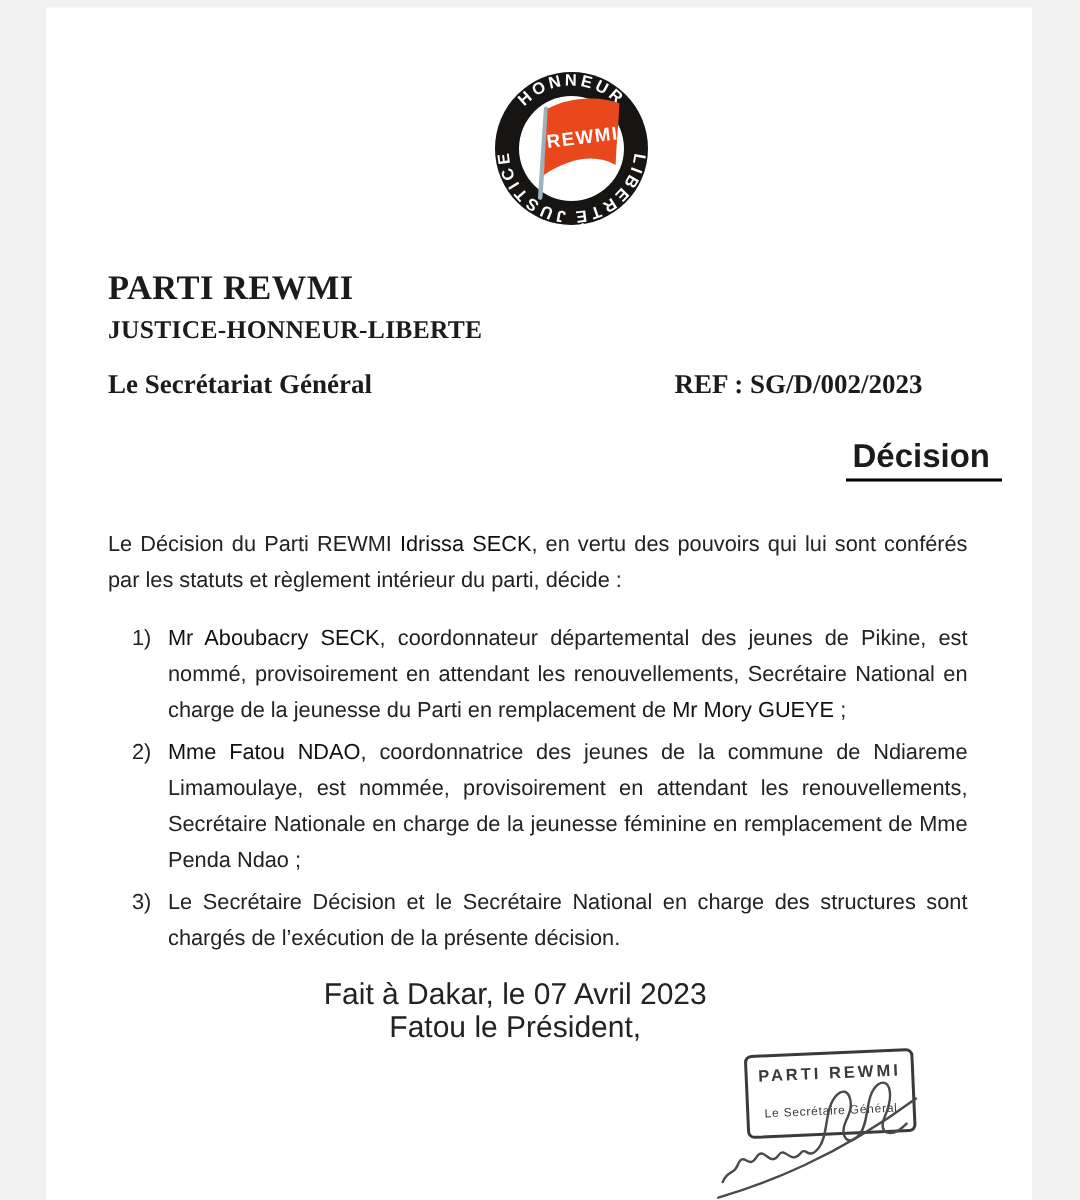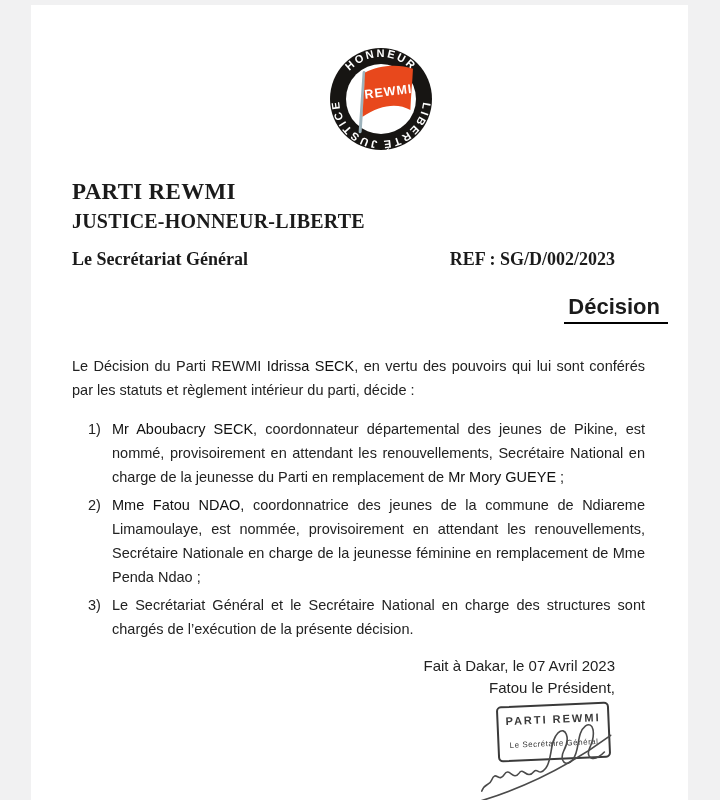--- a/index.html
+++ b/index.html
@@ -12,39 +12,39 @@
   }
   .page{
     position:absolute;left:31px;top:5px;width:657px;height:795px;
     background:#ffffff;overflow:hidden;
   }
   
   .logo-wrap{width:112px;height:112px;margin:38px auto 0;margin-left:294px;}
   
   .header{padding:0 43px 0 41px;font-family:"Liberation Serif", serif;font-weight:bold;}
   .party-name{font-size:23px;margin-top:24px;letter-spacing:.3px;}
-  .motto{font-size:20px;margin-top:5px;letter-spacing:.2px;}
+  .motto{font-size:17px;margin-top:5px;letter-spacing:.2px;}
   .secretariat-row{display:flex;justify-content:space-between;align-items:baseline;margin-top:16px;font-size:18px;gap:38px;}
   .secretariat-row .ref{margin-right:30px;}
   
   .doc-title-row{text-align:right;margin-top:24px;}
   .doc-title{
     display:inline-block;font-size:22px;font-weight:bold;
     border-bottom:2.5px solid #000;padding:0 8px 2px 4px;
     transform:translateX(-20px);
   }
   
   .content{padding:0 43px 0 41px;font-size:14.5px;line-height:24px;text-align:justify;color:#222;}
   .intro{margin-top:30px;}
   .decision-list{margin-top:8px;}
   .list-item{position:relative;padding-left:40px;margin-bottom:4px;}
   .list-item .num{position:absolute;left:16px;top:0;}
   b{font-weight:normal;color:#111;}
   
-  .closing{margin-top:14px;text-align:right;padding-right:30px;font-size:15px;line-height:22px;color:#222;}
+  .closing{margin-top:14px;text-align:center;padding-right:30px;font-size:20px;line-height:22px;color:#222;}
   
   .sig-block{position:relative;height:110px;margin-top:3px;}
   .stamp{
     position:absolute;right:35px;top:2px;
     border:2px solid #3a3a3a;border-radius:5px;
     padding:1px 7px 2px;text-align:center;color:#3a3a3a;
     transform:rotate(-2.5deg);background:rgba(255,255,255,.6);
   }
   .stamp-line1{font-size:11px;font-weight:bold;letter-spacing:2px;white-space:nowrap;}
   .stamp-line2{font-size:8px;letter-spacing:.5px;white-space:nowrap;margin-top:1px;}
@@ -90,21 +90,21 @@
     <p class="intro"><span>Le Décision du Parti REWMI </span><b>Idrissa SECK</b><span>, en vertu des pouvoirs qui lui sont conférés par les statuts et règlement intérieur du parti, décide :</span></p>
 
     <div class="decision-list">
       <div class="list-item">
         <span class="num">1)</span><b>Mr Aboubacry SECK</b><span>, coordonnateur départemental des jeunes de Pikine, est nommé, provisoirement en attendant les renouvellements, Secrétaire National en charge de la jeunesse du Parti en remplacement de </span><b>Mr Mory GUEYE</b><span> ;</span>
       </div>
       <div class="list-item">
         <span class="num">2)</span><b>Mme Fatou NDAO,</b><span> coordonnatrice des jeunes de la commune de Ndiareme Limamoulaye, est nommée, provisoirement en attendant les renouvellements, Secrétaire Nationale en charge de la jeunesse féminine en remplacement de Mme Penda Ndao ;</span><b></b><span></span>
       </div>
       <div class="list-item">
-        <span class="num">3)</span><b></b><span>Le Secrétariat Général et le Secrétaire National en charge des structures sont chargés de l’exécution de la présente décision.</span><b></b><span></span>
+        <span class="num">3)</span><b></b><span>Le Secrétaire Décision et le Secrétaire National en charge des structures sont chargés de l’exécution de la présente décision.</span><b></b><span></span>
       </div>
     </div>
 
     <div class="closing">
       <div>Fait à Dakar, le 07 Avril 2023</div>
       <div>Fatou le Président,</div>
     </div>
 
     <div class="sig-block">
       <div class="stamp">

